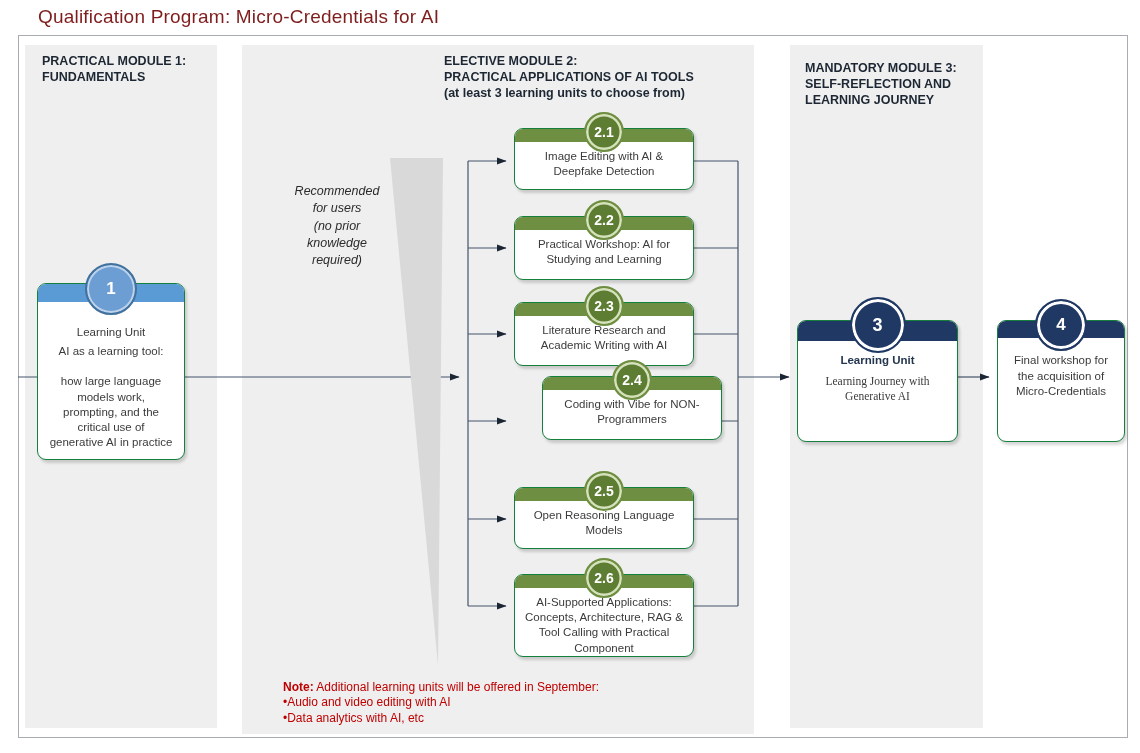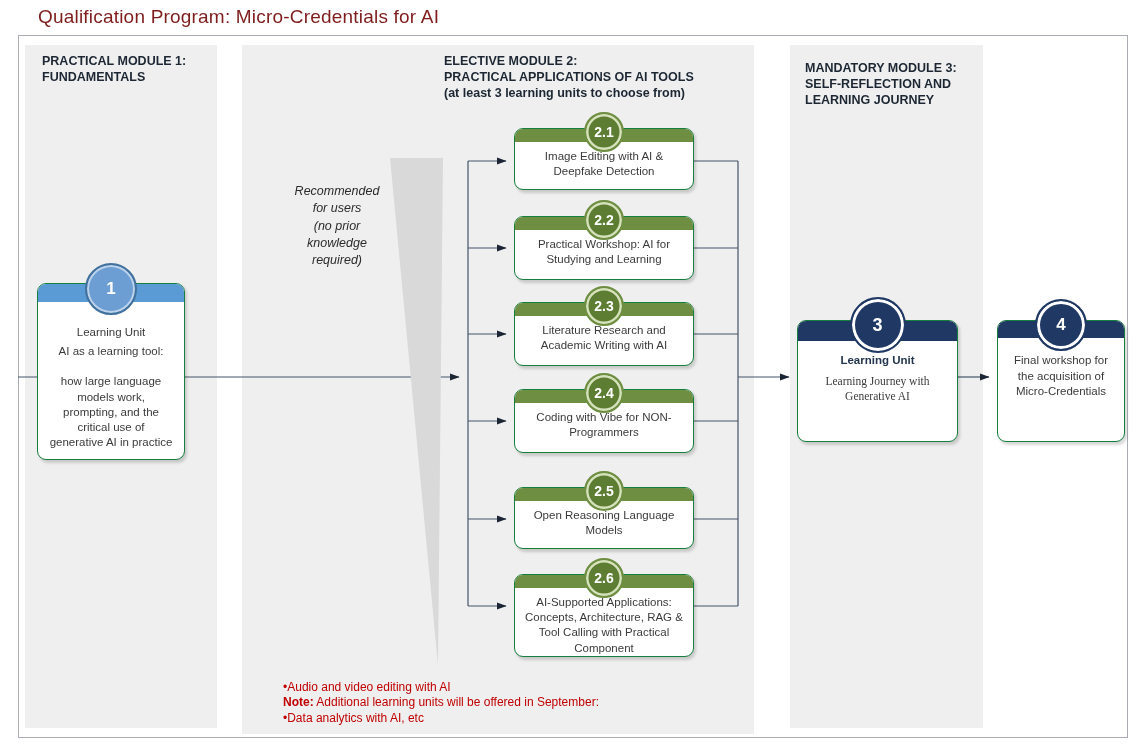--- a/index.html
+++ b/index.html
@@ -62,21 +62,21 @@
     width:36px;height:36px;top:-17px;font-size:14px;
     background:var(--c-accent_green_dark,#5d7d33);
     border:2px solid var(--c-accent_green,#6e8f41);
     box-shadow:inset 0 0 0 2.5px var(--c-accent_green_ring,#d6e2bb);
   }
   .ecard .body{
     padding:7px 6px 0;text-align:center;font-size:11.5px;line-height:1.32;
     color:#3b3b3b;white-space:pre-line;
   }
   .e1{top:128px;height:60px;} .e2{top:216px;height:62px;} .e3{top:302px;height:62px;}
-  .e4{top:389px;height:62px;} .e5{top:487px;height:60px;} .e6{top:574px;height:81px;}
+  .e4{top:376px;height:62px;margin-left:28px;} .e5{top:487px;height:60px;} .e6{top:574px;height:81px;}
   
   .card-3{left:797px;top:320px;width:159px;height:120px;}
   .card-3 .bar{height:20px;background:var(--c-accent_navy,#1f3864);}
   .card-3 .circle{
     width:52px;height:52px;top:-24px;font-size:18px;
     background:var(--c-accent_navy,#1f3864);border:2px solid var(--c-accent_navy,#1f3864);
     box-shadow:inset 0 0 0 3px #fff;
   }
   .card-3 .body{padding:12px 8px 0;text-align:center;font-size:11.5px;line-height:1.35;color:#3b3b3b;}
   .card-3 .unit-title{font-weight:700;color:#24364f;margin:0 0 5px;}
@@ -224,18 +224,18 @@
 
   <div class="card card-4">
     <div class="circle">4</div>
     <div class="bar"></div>
     <div class="body">Final workshop for
 the acquisition of
 Micro-Credentials</div>
   </div>
 
   <div class="note">
+    <div><span class="lbl">Note:</span><span> Additional learning units will be offered in September:</span></div>
     <div>•Audio and video editing with AI</div>
-    <div><span class="lbl">Note:</span><span> Additional learning units will be offered in September:</span></div>
     <div>•Data analytics with AI, etc</div>
   </div>
 
 </div>
 
 </body></html>

